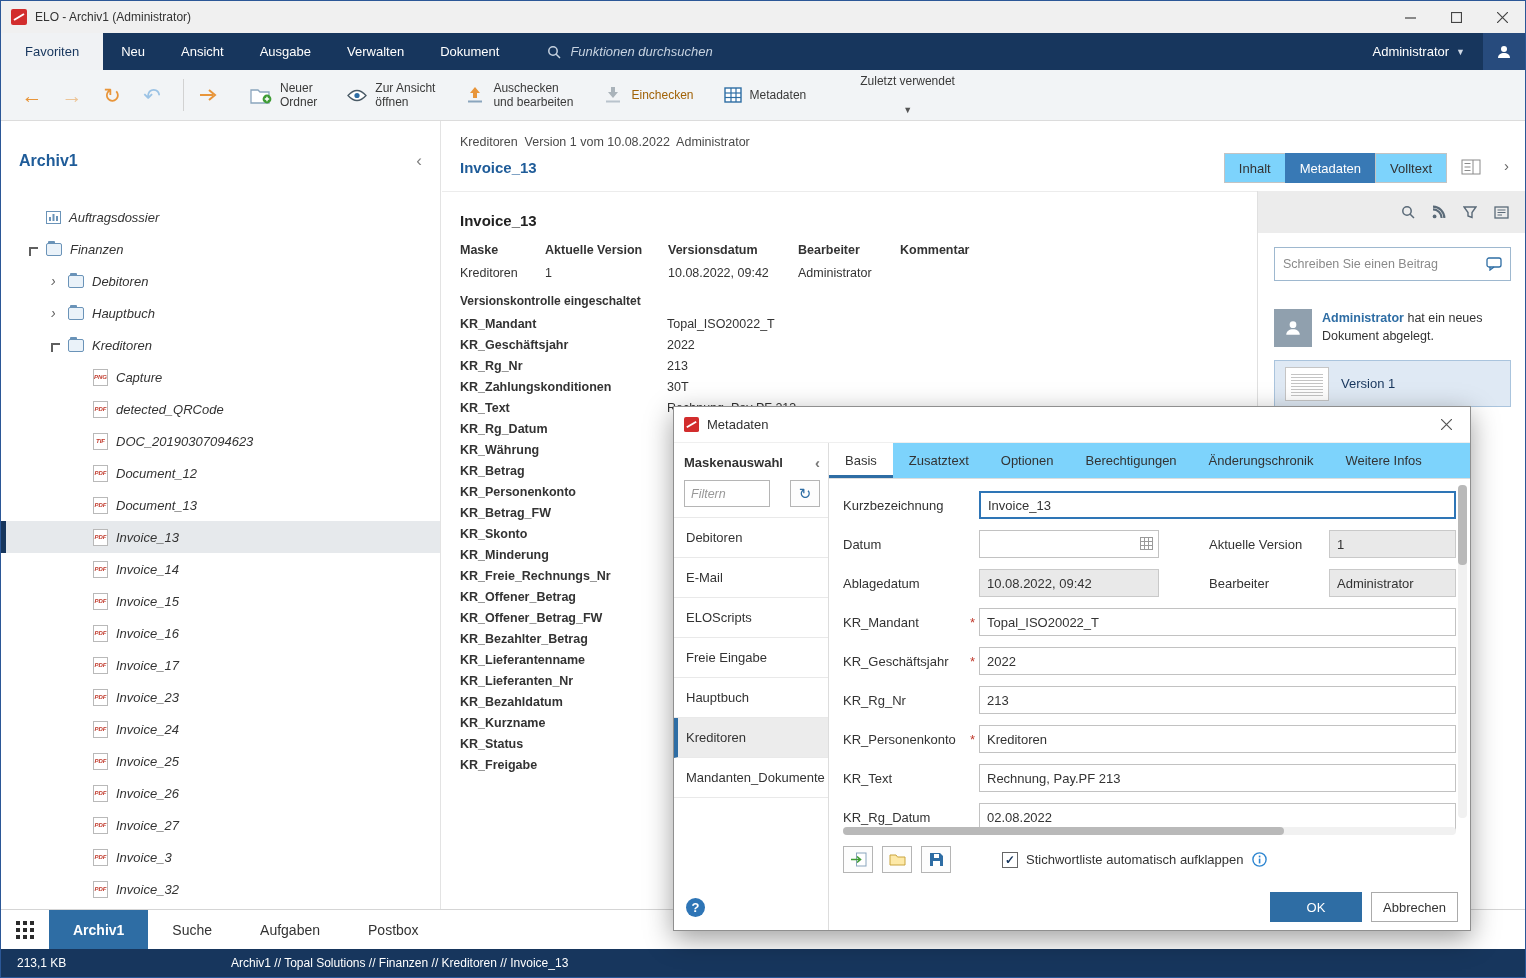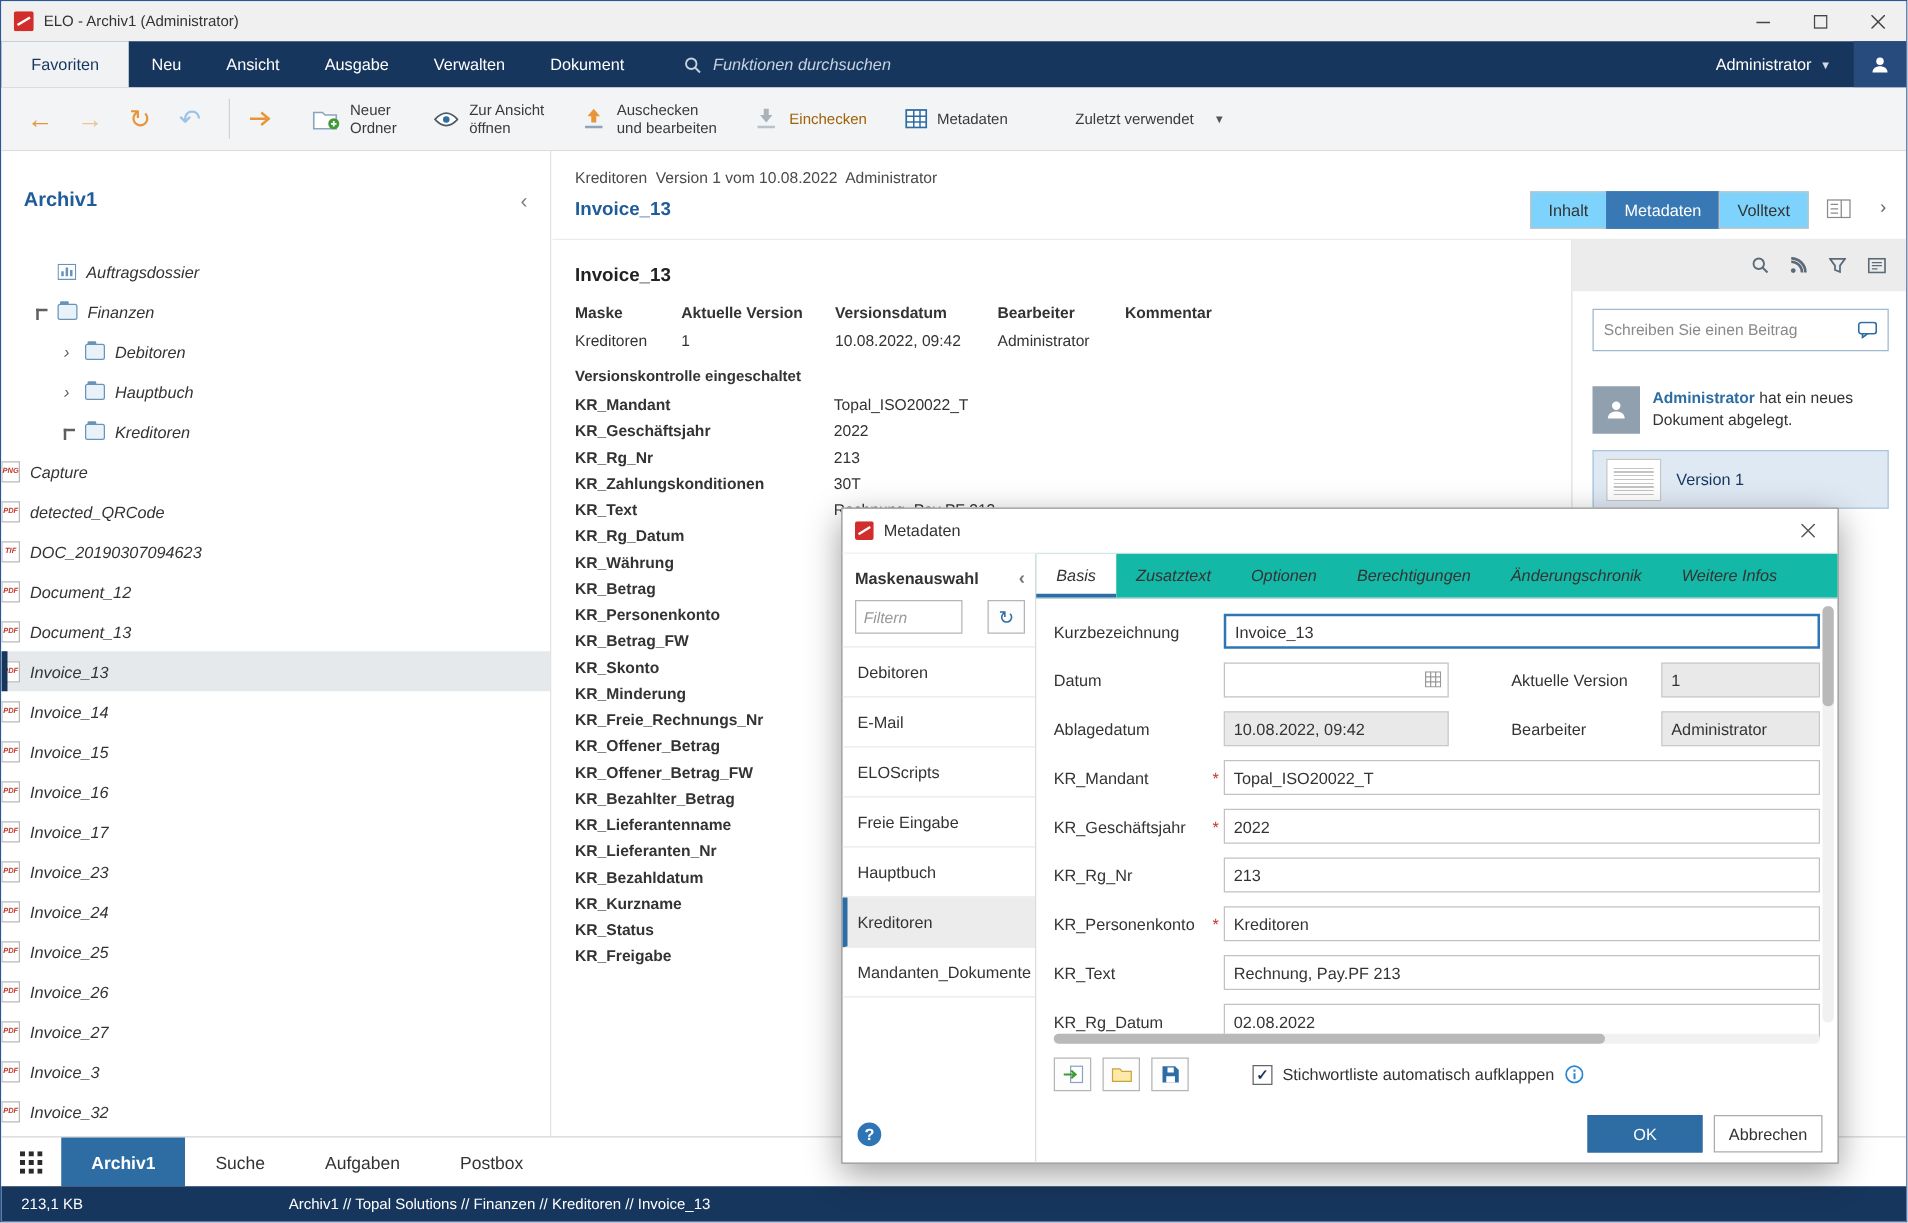--- a/index.html
+++ b/index.html
@@ -34,33 +34,33 @@
 
   
   .toolbar { position:absolute; top:69px; left:0; right:0; height:51px; background:#f2f4f6;
     border-bottom:1px solid #dcdcdc; display:flex; align-items:center; padding-left:14px; gap:6px; }
   .nav-ico { font-size:21px; width:34px; text-align:center; line-height:1; }
   .orange { color:#e8953a; } .dim { opacity:.5; } .blue-dim { color:#9cc3e5; }
   .tsep { width:1px; height:32px; background:#d2d2d2; margin:0 8px; }
   .tbtn { display:flex; align-items:center; gap:8px; padding:5px 12px; font-size:12px; color:#3a3a3a; line-height:1.2; }
   .tbtn .lbl { display:flex; flex-direction:column; }
   .tbtn.disabled { color:#a16207; }
-  .recent { flex-direction:row; gap:16px; align-items:center;text-align:center; }
+  .recent { flex-direction:column; gap:16px; align-items:center;text-align:center; }
 
   
   .sidebar { position:absolute; top:120px; left:0; width:440px; bottom:68px; background:#fff;
     border-right:1px solid #e3e3e3; overflow:hidden; }
   .sb-head { height:80px; display:flex; align-items:center; padding:0 18px; }
   .sb-title { color:#1f5c99; font-weight:bold; font-size:16px; }
   .sb-collapse { margin-left:auto; color:#808080; font-size:17px; }
   .tree { font-size:13px; color:#333; }
   .trow { position:relative; display:flex; align-items:center; height:32px; gap:8px;font-style:italic; }
   .trow.sel { background:#e6e9ec; }
   .trow.sel::before { content:""; position:absolute; left:0; top:0; bottom:0; width:5px; background:#17365d; }
-  .ind1 { padding-left:28px; } .ind2 { padding-left:50px; } .ind3 { }
+  .ind1 { padding-left:28px; } .ind2 { padding-left:50px; } .ind3 { padding-left:92px; }
   .spc { width:9px; flex:none; }
   .exp { width:9px; height:9px; border-left:2px solid #5f5f5f; border-top:2px solid #5f5f5f; flex:none; margin-top:5px; }
   .colx { width:9px; color:#5f5f5f; font-size:14px; flex:none; line-height:1; }
   .fico { width:16px; height:13px; background:#eaf2f9; border:1px solid #6a93b8; border-radius:2px; position:relative; flex:none; }
   .fico::before { content:""; position:absolute; top:-3px; left:1px; width:7px; height:3px; background:#6a93b8; border-radius:1px 1px 0 0; }
   .dico { width:15px; height:17px; background:#fff; border:1px solid #b9b9b9; display:flex; align-items:center; justify-content:center; flex:none; }
   .dbadge { font-size:6px; font-weight:bold; color:#c0392b; }
 
   
   .bottombar { position:absolute; left:0; right:0; bottom:28px; height:40px; background:#fff;
@@ -123,21 +123,21 @@
   .mask-filter input { width:86px; height:27px; border:1px solid #b5b5b5; font-family:"Liberation Sans",sans-serif;
     font-size:12.5px; padding:0 6px; outline:none; color:#333; }
   .mask-filter input::placeholder { color:#999; font-style:italic; }
   .flt-btn { width:32px; height:27px; border:1px solid #b5b5b5; display:flex; align-items:center; justify-content:center;
     color:#2e6da4; font-size:15px; background:#fdfdfd; }
   .mask-list { flex:1; font-size:13px; color:#333; border-top:1px solid #e9e9e9; }
   .mask-item { height:40px; display:flex; align-items:center; padding-left:12px; border-bottom:1px solid #e9e9e9; }
   .mask-item.sel { background:#ececec; border-left:4px solid #2e6da4; padding-left:8px; }
 
   .dlg-main { flex:1; position:relative; }
-  .dlg-tabs { display:flex; height:36px; border-bottom:1px solid #ddd; background:#14b8a6; font-size:13px; color:#333;font-style:italic; }
+  .dlg-tabs { display:flex; height:36px; border-bottom:1px solid #ddd; background:#7dd3fc; font-size:13px; color:#333; }
   .dtab { display:flex; align-items:center; padding:0 16px; }
   .dtab.active { background:#fff; box-shadow:inset 0 -3px 0 #2e6da4; }
 
   .dlg-form { position:absolute; top:36px; left:14px; right:14px; padding-top:12px; font-size:13px; color:#333; }
   .frow { display:flex; align-items:center; height:28px; margin-bottom:11px; }
   .flabel { width:136px; position:relative; padding-right:12px; flex:none; }
   .flabel.req::after { content:"*"; color:#c0392b; position:absolute; right:4px; top:0; }
   .flabel2 { width:120px; margin-left:50px; flex:none; }
   .fin { height:28px; border:1px solid #c2c2c2; font-family:"Liberation Sans",sans-serif; font-size:13px;
     padding:0 7px; color:#333; outline:none; background:#fff; width:100%; }

